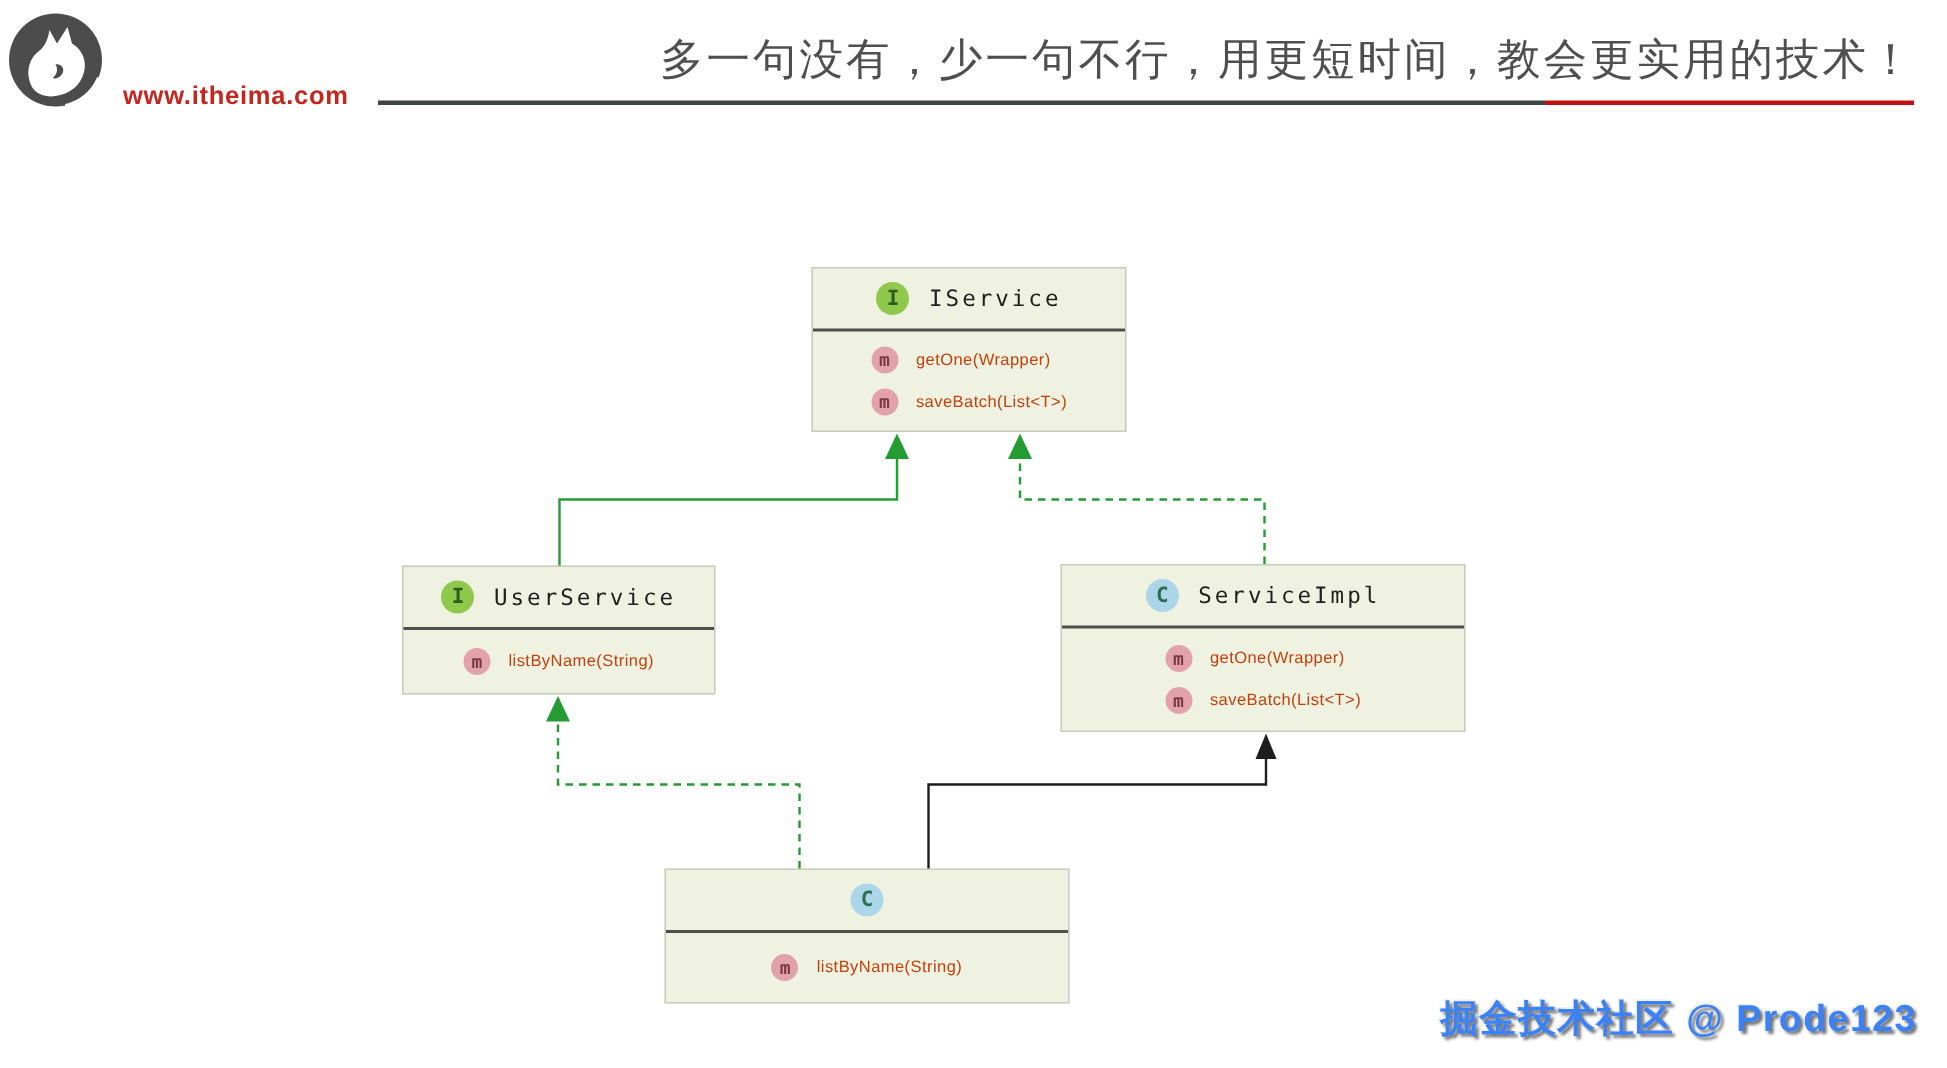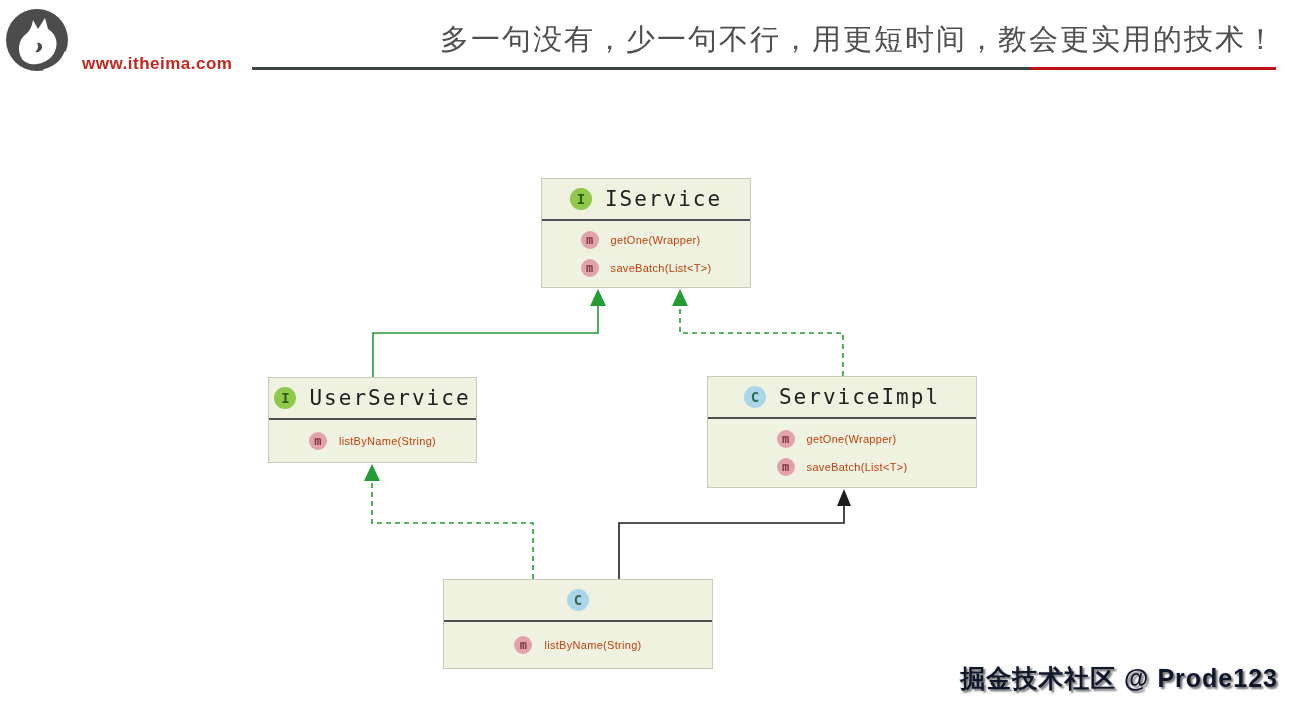--- a/index.html
+++ b/index.html
@@ -20,21 +20,21 @@
 
   
   .slide-title { position:absolute; left:52px; top:109px; font-size:32px; font-weight:600;
                  color:#cb0000; letter-spacing:1px; }
 
   
   .node { position:absolute; background:#eff2e1; border:1px solid #c6cbba;
           display:flex; flex-direction:column; }
   .node-header { height:42px; flex:0 0 42px; display:flex; align-items:center;
                  justify-content:center; gap:13px; border-bottom:2px solid #4e4e4e; }
-  .node-title { font-family:"DejaVu Sans Mono", monospace; font-size:21px; color:#202020;
+  .node-title { font-family:"DejaVu Sans Mono", monospace; font-size:15px; color:#202020;
                 letter-spacing:2px; white-space:nowrap; }
   .node-body { flex:1; display:flex; flex-direction:column; justify-content:space-evenly;
                width:max-content; margin:0 auto; }
   .method-row { display:flex; align-items:center; gap:12px; }
   .method-label { font-family:Liberation Sans, sans-serif; font-size:11px; color:#c2410c;
                   letter-spacing:0.3px; white-space:nowrap; }
   .badge-type { width:22px; height:22px; border-radius:50%; display:flex; align-items:center;
                 justify-content:center; font-family:"DejaVu Sans Mono", monospace;
                 font-size:14px; font-weight:bold; flex:0 0 22px; }
   .badge-iface { background:#8fc84a; color:#2c5c1e; }
@@ -47,21 +47,21 @@
   #node-userservice     { left:268px; top:377px; width:209px; height:86px;  }
   #node-serviceimpl     { left:707px; top:376px; width:270px; height:112px; }
   #node-userserviceimpl { left:443px; top:579px; width:270px; height:90px;  }
 
   
   .edges-svg { position:absolute; left:0; top:0; width:1298px; height:712px;
                pointer-events:none; }
 
   
   .watermark { position:absolute; right:20px; top:662px; font-size:25px; font-weight:bold;
-               color:#0f172a; letter-spacing:1px;
+               color:#3b82f6; letter-spacing:1px;
                text-shadow:2px 2px 2px rgba(90,90,90,0.85), -1px -1px 0 rgba(0,0,0,0.05); }
 </style>
 </head>
 <body>
 
 <div class="page">
 
   <svg class="logo-svg" viewBox="0 0 66 66">
     <circle cx="33" cy="33" r="31" fill="#4c4c4c"></circle>
     <circle cx="33" cy="33" r="31" fill="none" stroke="#ffffff" stroke-width="2" stroke-dasharray="30 165" stroke-dashoffset="-12"></circle>

